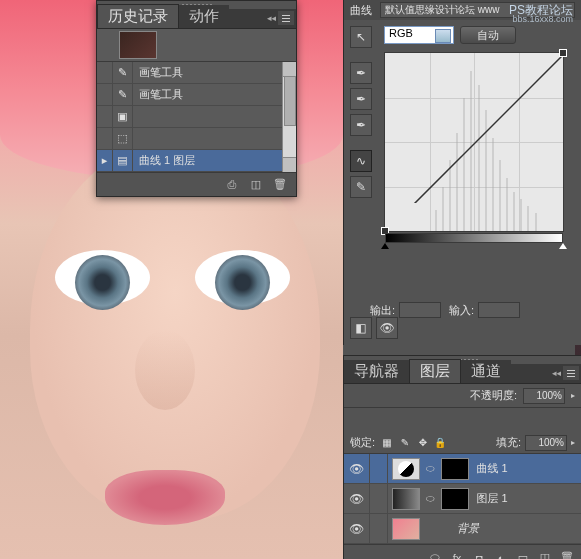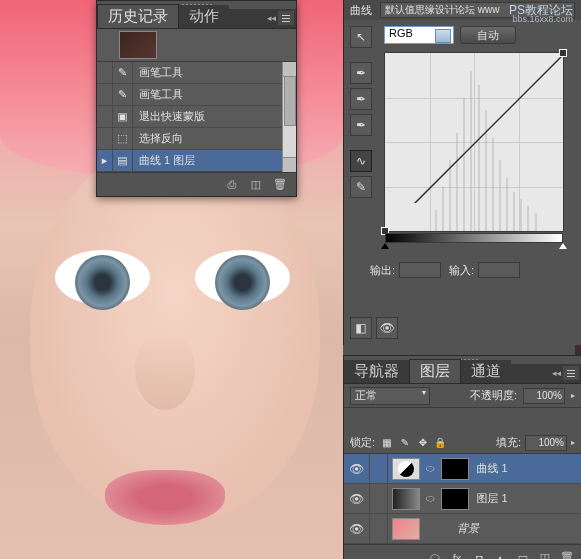--- a/index.html
+++ b/index.html
@@ -73,21 +73,21 @@
 .histogram { position: absolute; inset: 0; opacity: 0.4; }
 .histo-bar { position: absolute; bottom: 0; background: #aaa; width: 2px; }
 .diag { position: absolute; inset: 0; }
 .curve-handle { position: absolute; width: 8px; height: 8px; background: #333; border: 1px solid #fff; transform: translate(-50%, -50%); }
 .gradient-strip-h { position: absolute; bottom: -12px; left: 0; width: 100%; height: 10px; background: linear-gradient(90deg, #000, #fff); border: 1px solid #3a3a3a; }
 .gradient-slider { position: absolute; bottom: -18px; }
 .gradient-slider.black { left: -4px; border-left: 4px solid transparent; border-right: 4px solid transparent; border-bottom: 6px solid #000; }
 .gradient-slider.white { right: -4px; border-left: 4px solid transparent; border-right: 4px solid transparent; border-bottom: 6px solid #fff; }
 
 .curves-output-row { display: flex; align-items: center; gap: 8px; margin-top: 24px; padding-left: 26px; font-size: 11px; color: #e0e0e0; }
-.output-group { display: flex; align-items: center; gap: 4px; }
+.output-group { display: flex; align-items: center; gap: 4px; margin-top: 40px; }
 .output-field { width: 42px; height: 16px; background: #5a5a5a; border: 1px solid #3a3a3a; }
 .curves-footer-left { position: absolute; bottom: 6px; left: 6px; display: flex; gap: 4px; }
 
 
 .layers-panel { position: absolute; top: 355px; left: 343px; width: 238px; background: #535353; border-left: 1px solid #2a2a2a; border-top: 1px solid #2a2a2a; }
 .layers-tabs { display: flex; background: #3a3a3a; height: 20px; align-items: flex-end; border-bottom: 1px solid #2a2a2a; position: relative; }
 .opacity-row { display: flex; align-items: center; height: 24px; padding: 0 6px; gap: 6px; border-bottom: 1px solid #3a3a3a; }
 .blend-select { width: 80px; height: 18px; background: #5a5a5a; border: 1px solid #3a3a3a; font-size: 11px; color: #e0e0e0; padding: 0 4px; position: relative; }
 .blend-select::after { content: "▾"; position: absolute; right: 3px; font-size: 8px; }
 .opacity-label { font-size: 11px; color: #e0e0e0; margin-left: auto; }
@@ -166,28 +166,26 @@
         <div class="history-col2">
           <span class="history-icon">✎</span>
         </div>
       <span class="history-label">画笔工具</span>
     </div>
     <div class="history-row">
       <div class="history-col1"></div>
         <div class="history-col2">
           <span class="history-icon">▣</span>
         </div>
-      <span class="history-label">退出快速蒙版</span>
     </div>
     <div class="history-row">
       <div class="history-col1"></div>
         <div class="history-col2">
           <span class="history-icon">⬚</span>
         </div>
-      <span class="history-label">选择反向</span>
     </div>
     <div class="history-row selected">
       <div class="history-col1">▸</div>
         <div class="history-col2">
           <span class="history-icon">▤</span>
         </div>
       <span class="history-label">曲线 1 图层</span>
     </div>
     <div class="history-scroll">
         <div class="scroll-thumb"></div>
@@ -279,21 +277,20 @@
       <div class="grip-dots"></div>
     </div>
   <div class="layers-tabs">
     <div class="tab">导航器</div>
     <div class="tab active">图层</div>
     <div class="tab">通道</div>
     <div class="panel-dbl-arrow">◂◂</div>
     <div class="panel-menu-btn"></div>
   </div>
   <div class="opacity-row">
-    <div class="blend-select">正常</div>
     <span class="opacity-label">不透明度:</span>
     <div class="opacity-field">100%</div>
     <span class="opacity-arrow">▸</span>
   </div>
   <div class="lock-row">
     <span>锁定:</span>
     <div class="lock-icons">
       <div class="lock-icon">▦</div>
       <div class="lock-icon">✎</div>
       <div class="lock-icon">✥</div>

